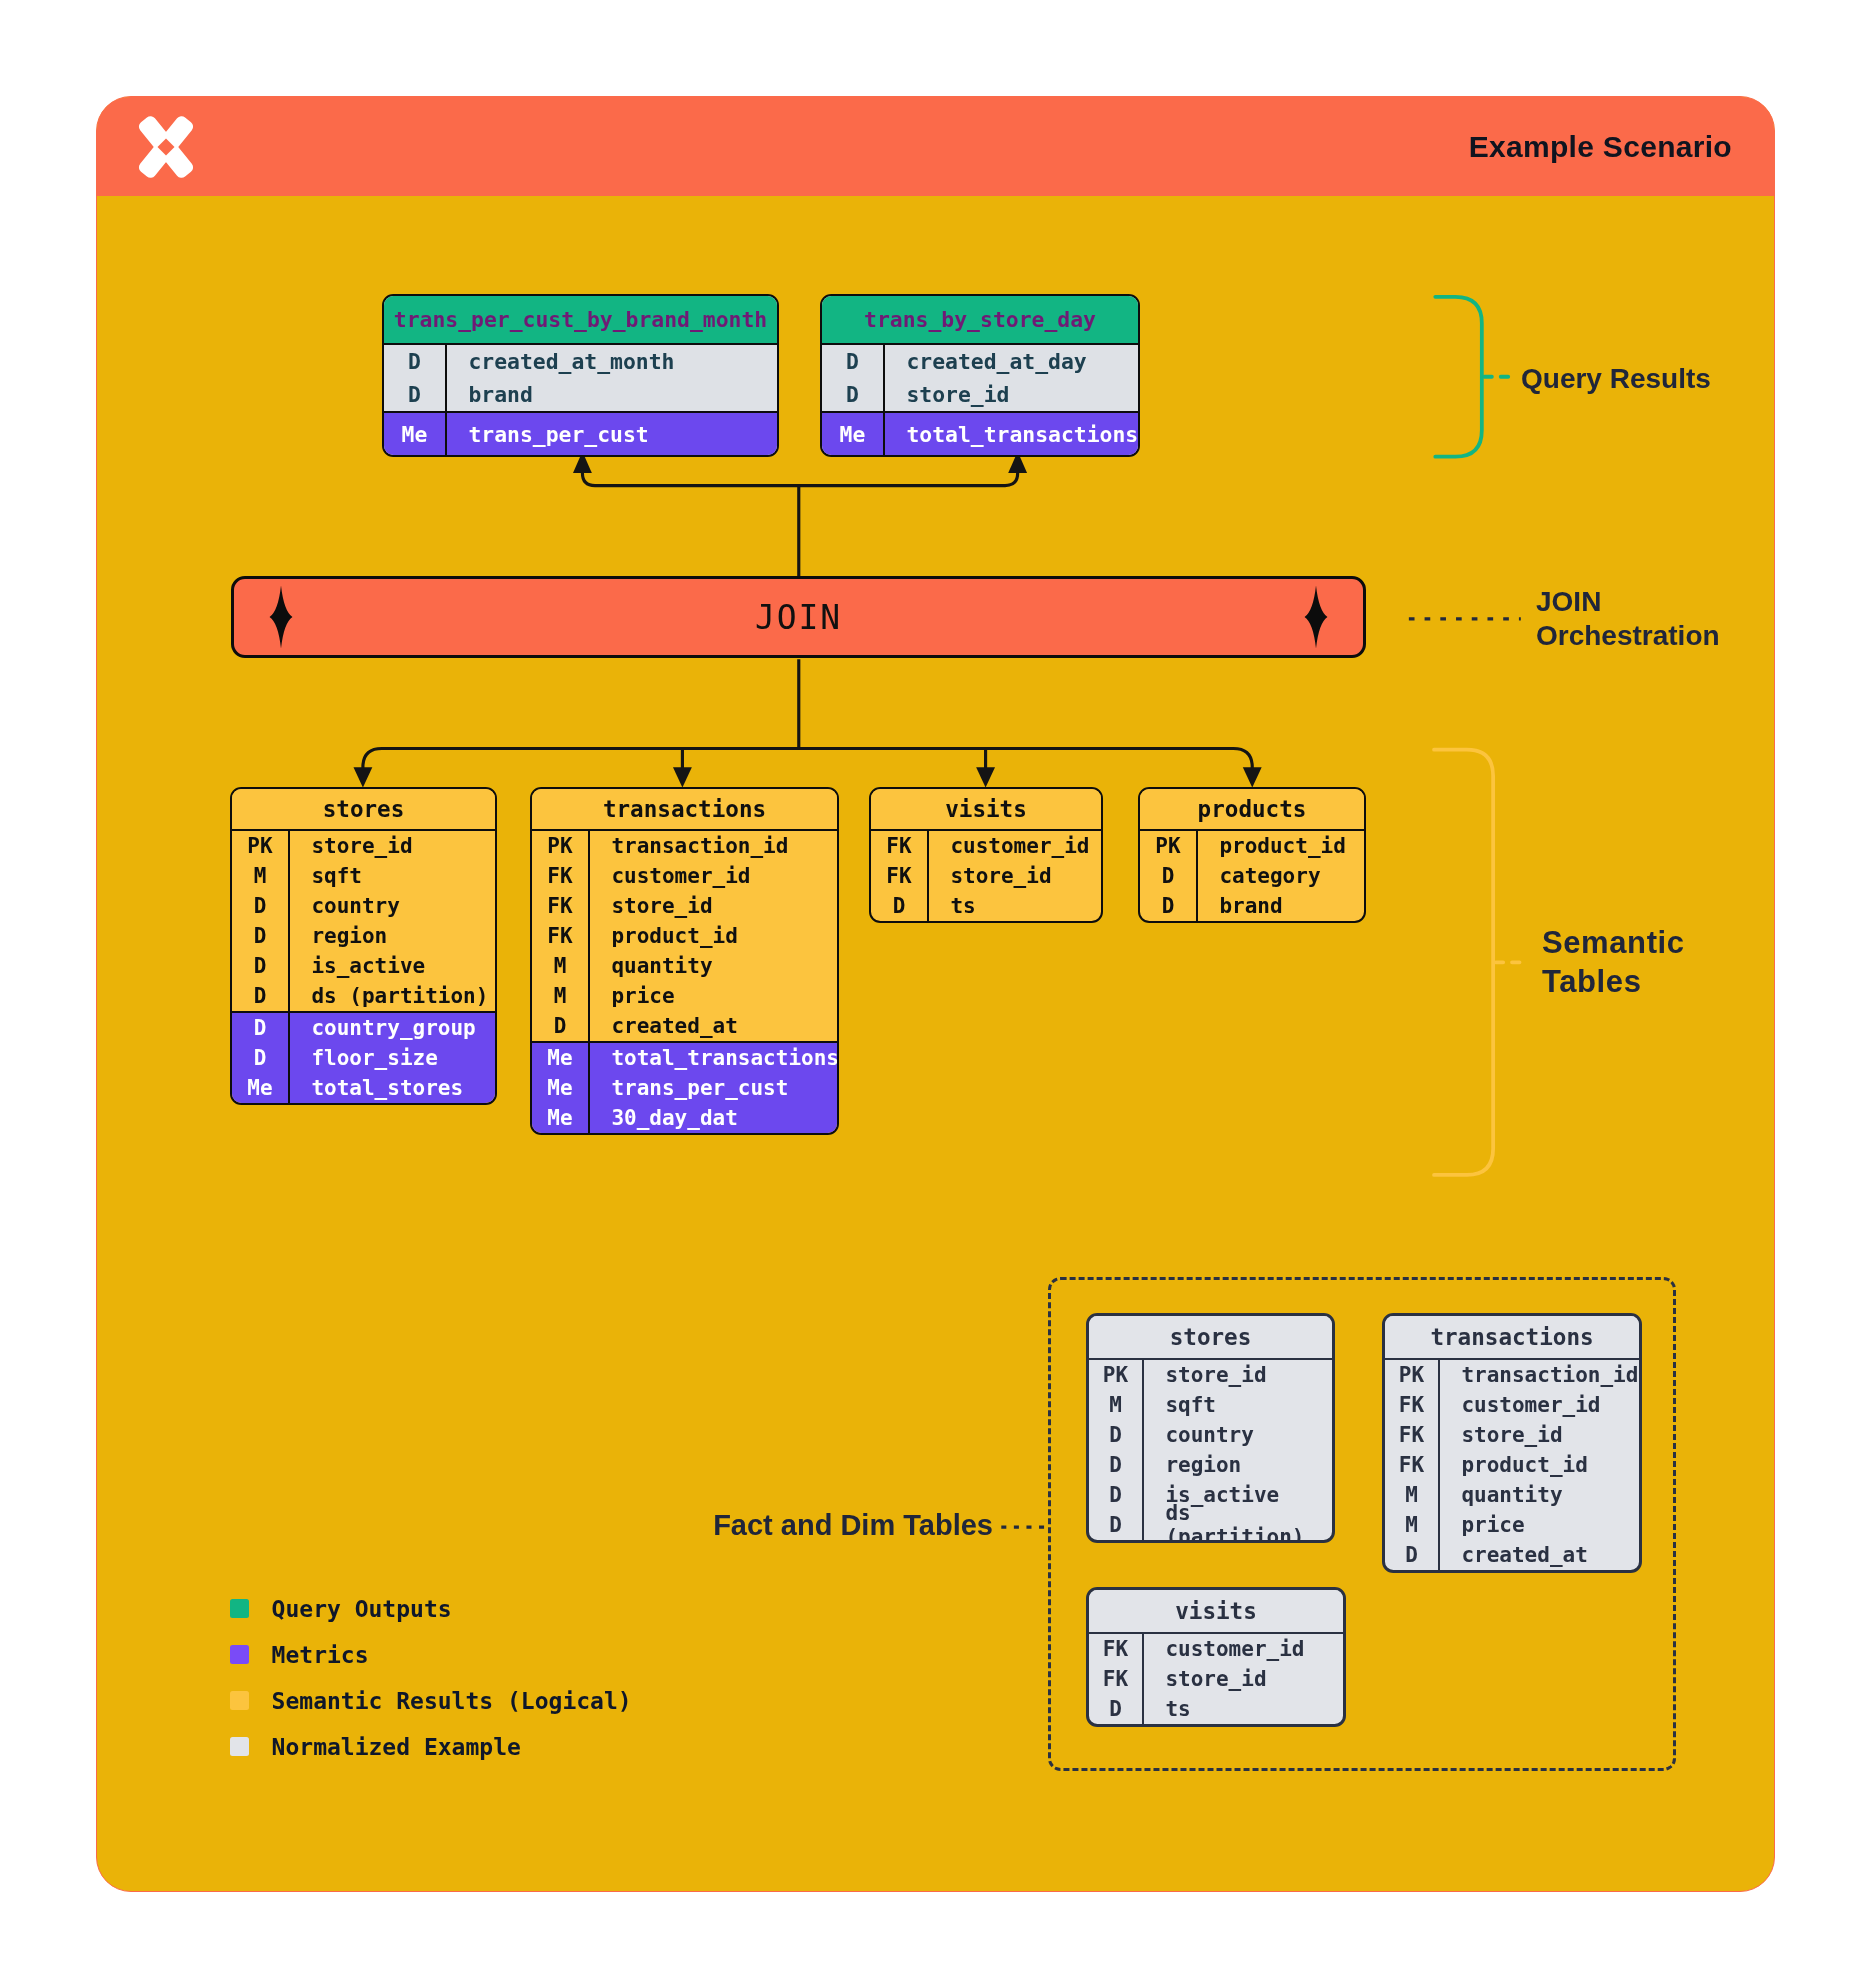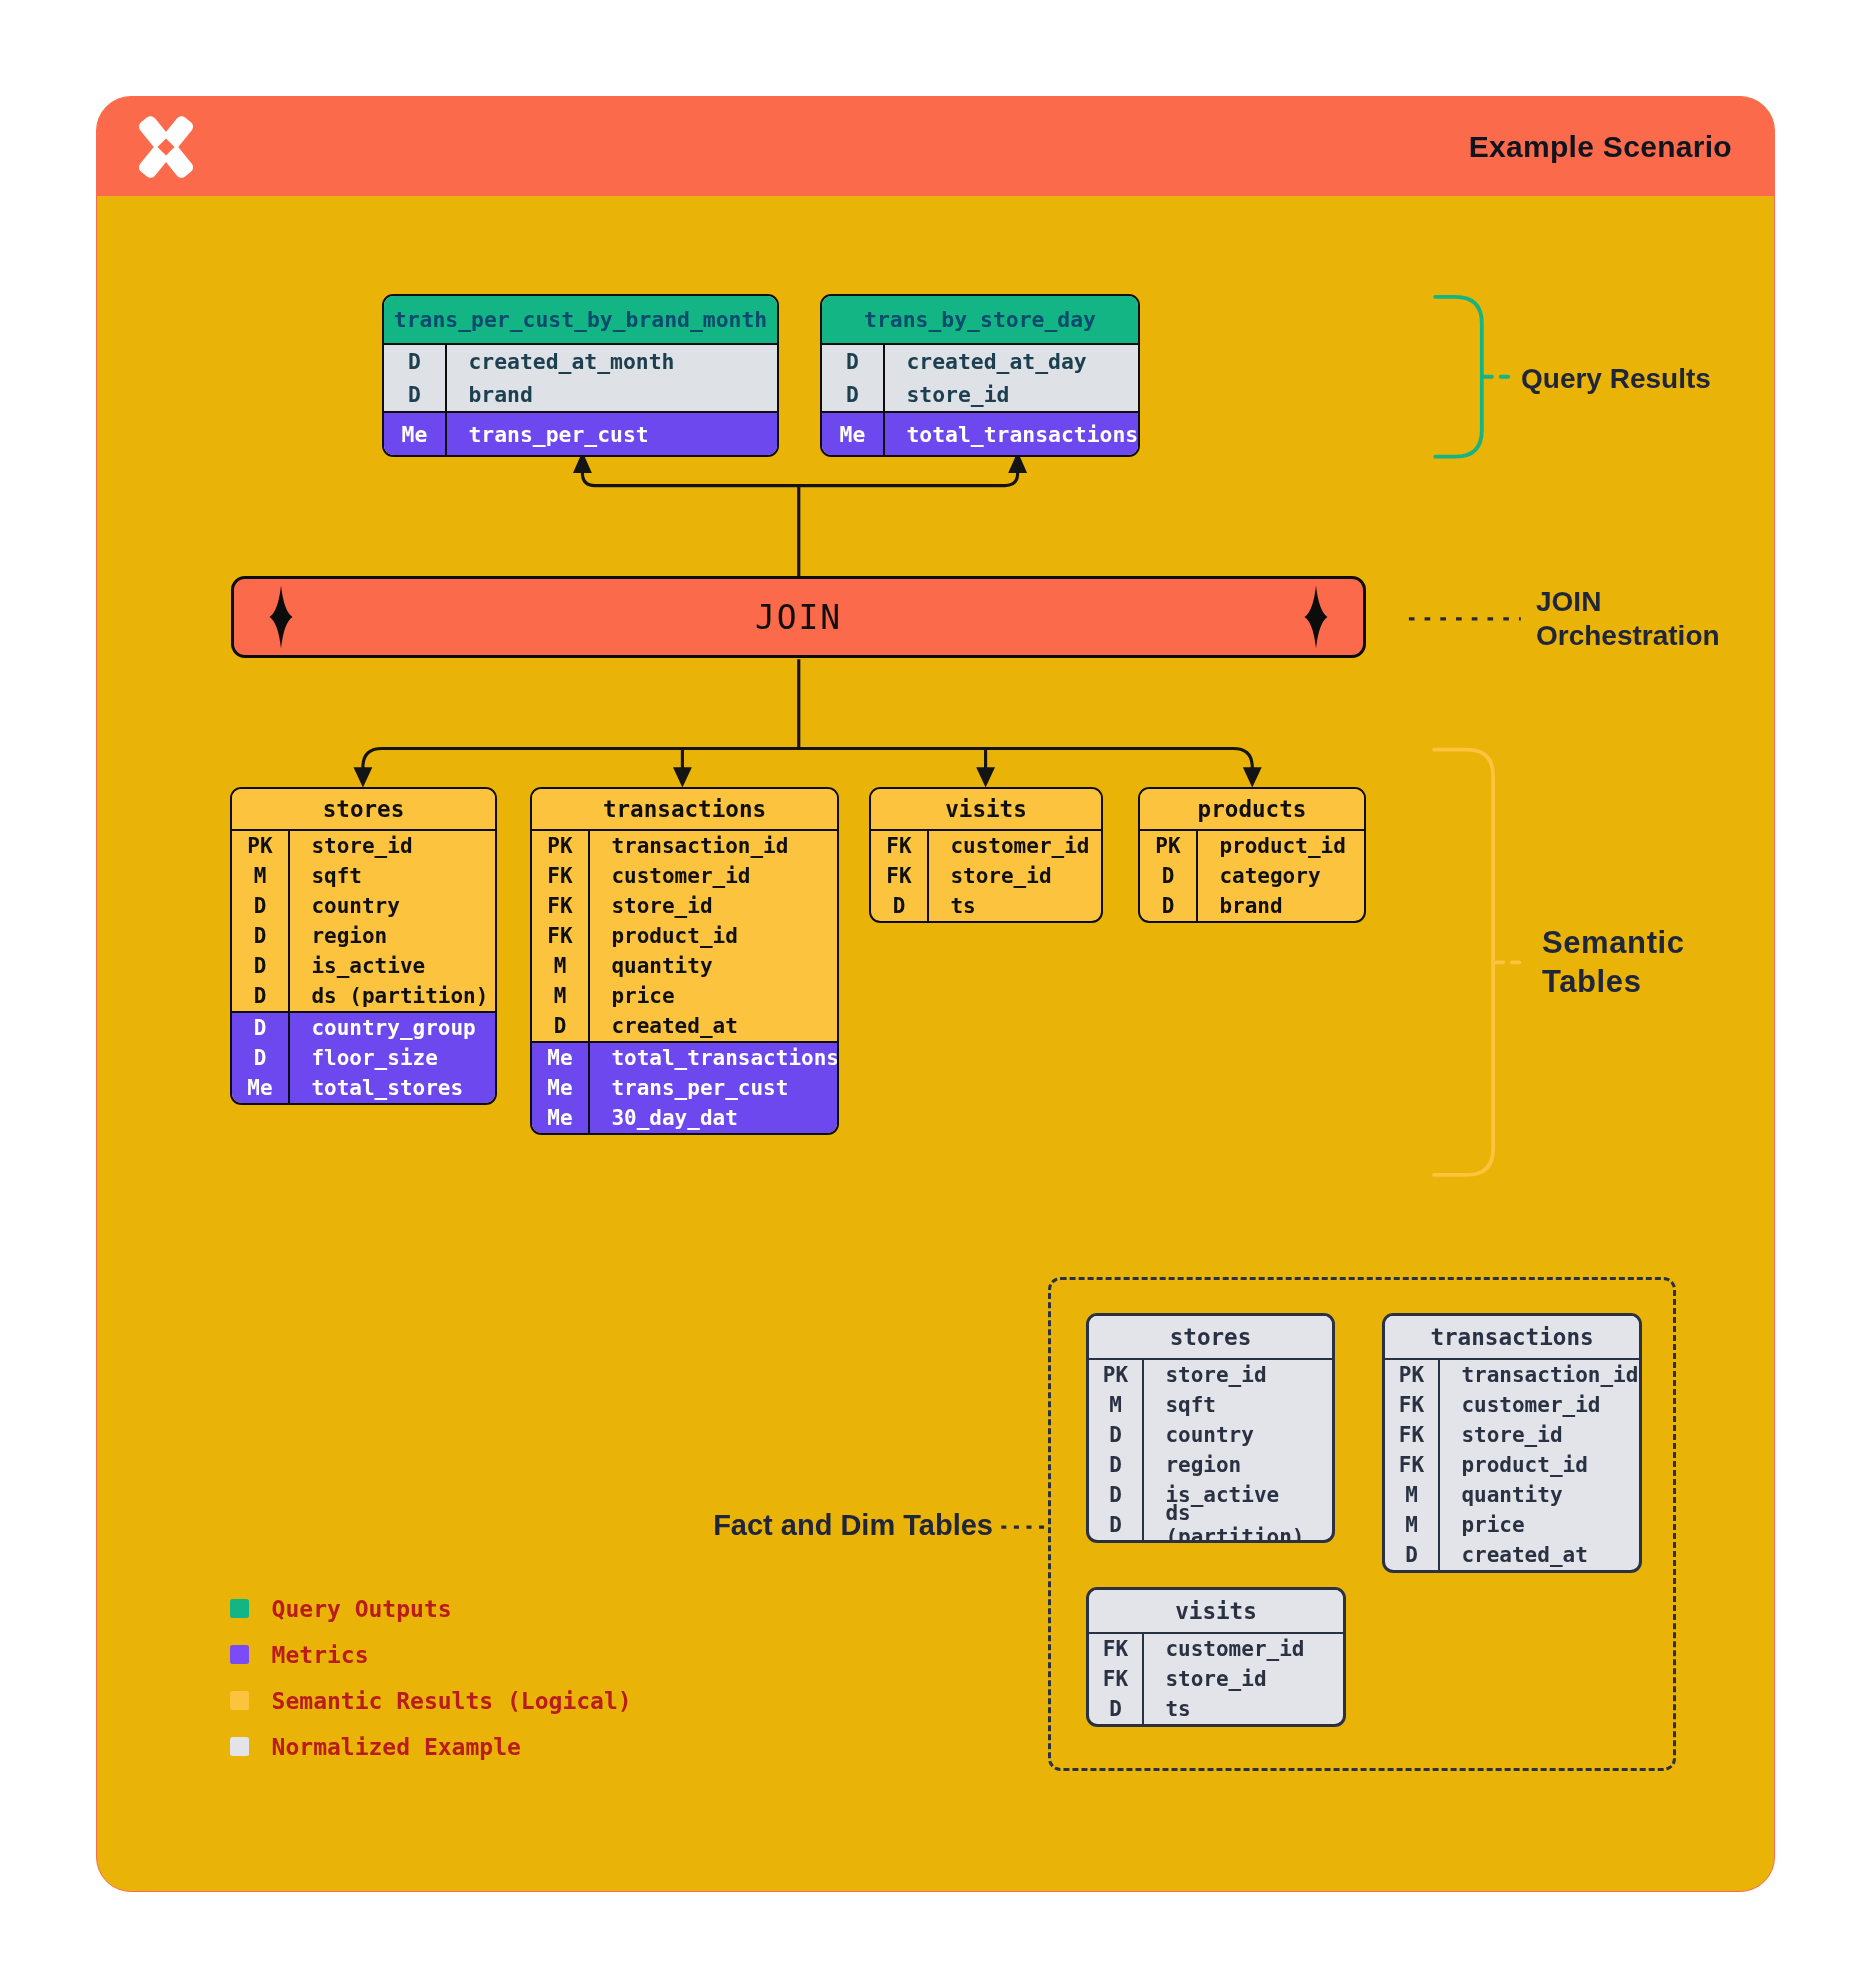--- a/index.html
+++ b/index.html
@@ -25,21 +25,21 @@
   
   .dtable{position:absolute;z-index:2;box-sizing:border-box;border-radius:11.3px;overflow:hidden;
           font-family:"DejaVu Sans Mono",monospace;font-weight:bold;}
   .dtable .ttitle{display:flex;align-items:center;justify-content:center;box-sizing:border-box;}
   .trow{display:flex;align-items:stretch;}
   .badge{display:flex;align-items:center;justify-content:center;box-sizing:border-box;}
   .fname{display:flex;align-items:center;padding-left:21.4px;box-sizing:border-box;flex:1;}
 
   
   .qtable{border:2.5px solid #0D0D0D;background:#DEE1E6;}
-  .qtable .ttitle{height:49px;background:#12B583;color:#0c4a6e;font-size:21.4px;border-bottom:2.5px solid #0D0D0D;}
+  .qtable .ttitle{height:49px;background:#12B583;color:#701a75;font-size:21.4px;border-bottom:2.5px solid #0D0D0D;}
   .qtable .trow{height:33px;font-size:21.4px;color:#1D4050;}
   .qtable .badge{flex:0 0 63px;border-right:2.5px solid #0D0D0D;}
   .qtable .sec-metric{height:39px;background:#6C48EE;color:#ffffff;}
   .qtable .first-metric{border-top:2.5px solid #0D0D0D;height:42px;}
 
   
   .stable{border:2.5px solid #0D0D0D;background:#FCC43E;}
   .stable .ttitle{height:42px;background:#FCC43E;color:#101010;font-size:22.6px;border-bottom:2.5px solid #0D0D0D;}
   .stable .trow{height:30px;font-size:21px;color:#101010;}
   .stable .badge{flex:0 0 58px;border-right:2.5px solid #0D0D0D;}
@@ -69,21 +69,21 @@
 
   
   .dotted-box{position:absolute;left:1048px;top:1277px;width:628px;height:494px;z-index:1;
         border:3.1px dashed #2A3142;border-radius:12.6px;box-sizing:border-box;}
 
   
   .legend{position:absolute;left:230px;top:1599px;z-index:2;display:flex;flex-direction:column;gap:27px;}
   .legend-item{display:flex;align-items:center;height:19px;}
   .legend-swatch{width:19px;height:19px;border-radius:2.5px;flex:0 0 19px;}
   .legend-label{margin-left:22.6px;font-family:"DejaVu Sans Mono",monospace;font-weight:bold;
-        font-size:23px;color:#b91c1c;white-space:nowrap;}
+        font-size:23px;color:#0f172a;white-space:nowrap;}
 </style>
 </head>
 <body>
 
 <div class="canvas">
 
   <div class="card">
     <div class="card-header">
       <div class="logo">
         <div class="bar b1"></div>

